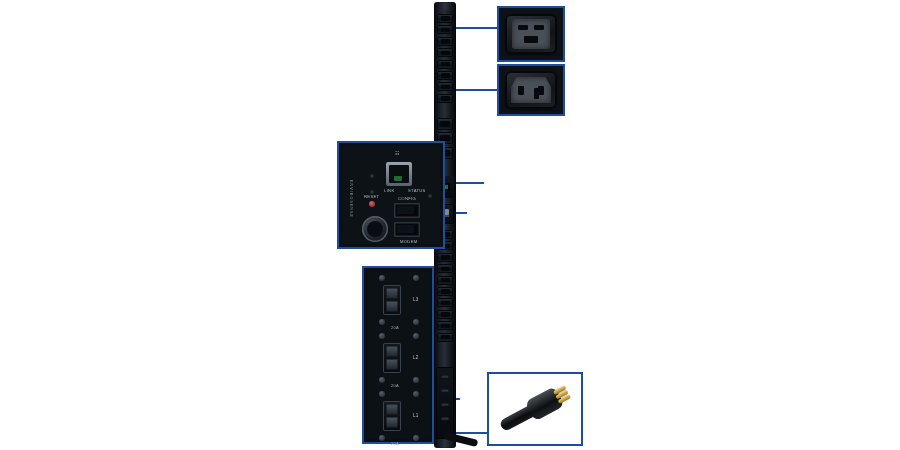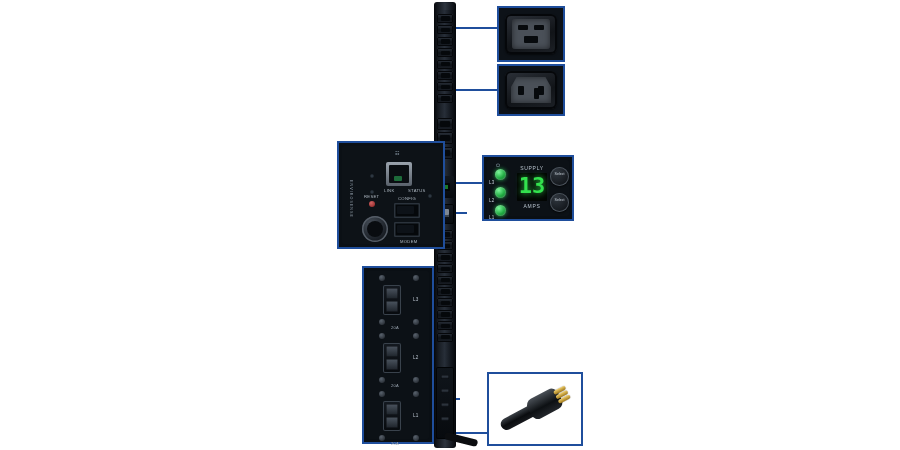--- a/index.html
+++ b/index.html
@@ -232,50 +232,20 @@
     <div class="recept13">
       <div class="face">
         <div class="sl l"></div>
         <div class="sl r"></div>
         <div class="sl g"></div>
       </div>
     </div>
     <span class="srtext">C13 outlet</span>
   </div>
 
-  <div class="callout" id="meter">
-    <div class="inner">
-
-      <span class="tinyicon" style="left:9px;top:3px;">⏻</span>
-
-      <div class="led" style="left:8px;top:9px;"></div>
-      <span class="ledlab" style="left:2px;top:20px;">L3</span>
-
-      <div class="led" style="left:8px;top:27px;"></div>
-      <span class="ledlab" style="left:2px;top:38px;">L2</span>
-
-      <div class="led" style="left:8px;top:45px;"></div>
-      <span class="ledlab" style="left:2px;top:55px;">L1</span>
-
-      <span class="mtxt" style="top:5px;">SUPPLY</span>
-
-      <div class="lcd">
-        <span class="num">13</span>
-      </div>
-
-      <span class="mtxt" style="top:43px;">AMPS</span>
-
-      <div class="btn" style="left:63px;top:7px;">
-        <span>Select</span>
-      </div>
-      <div class="btn" style="left:63px;top:33px;">
-        <span>Select</span>
-      </div>
-    </div>
-  </div>
 
   <div class="callout" id="net">
     <div class="inner">
 
       <span class="tinyicon" style="left:53px;top:5px;">☷</span>
 
       <div class="rj45">
         <div class="hole"></div>
       </div>
       <span class="netlab" style="left:42px;top:42px;">LINK</span>

